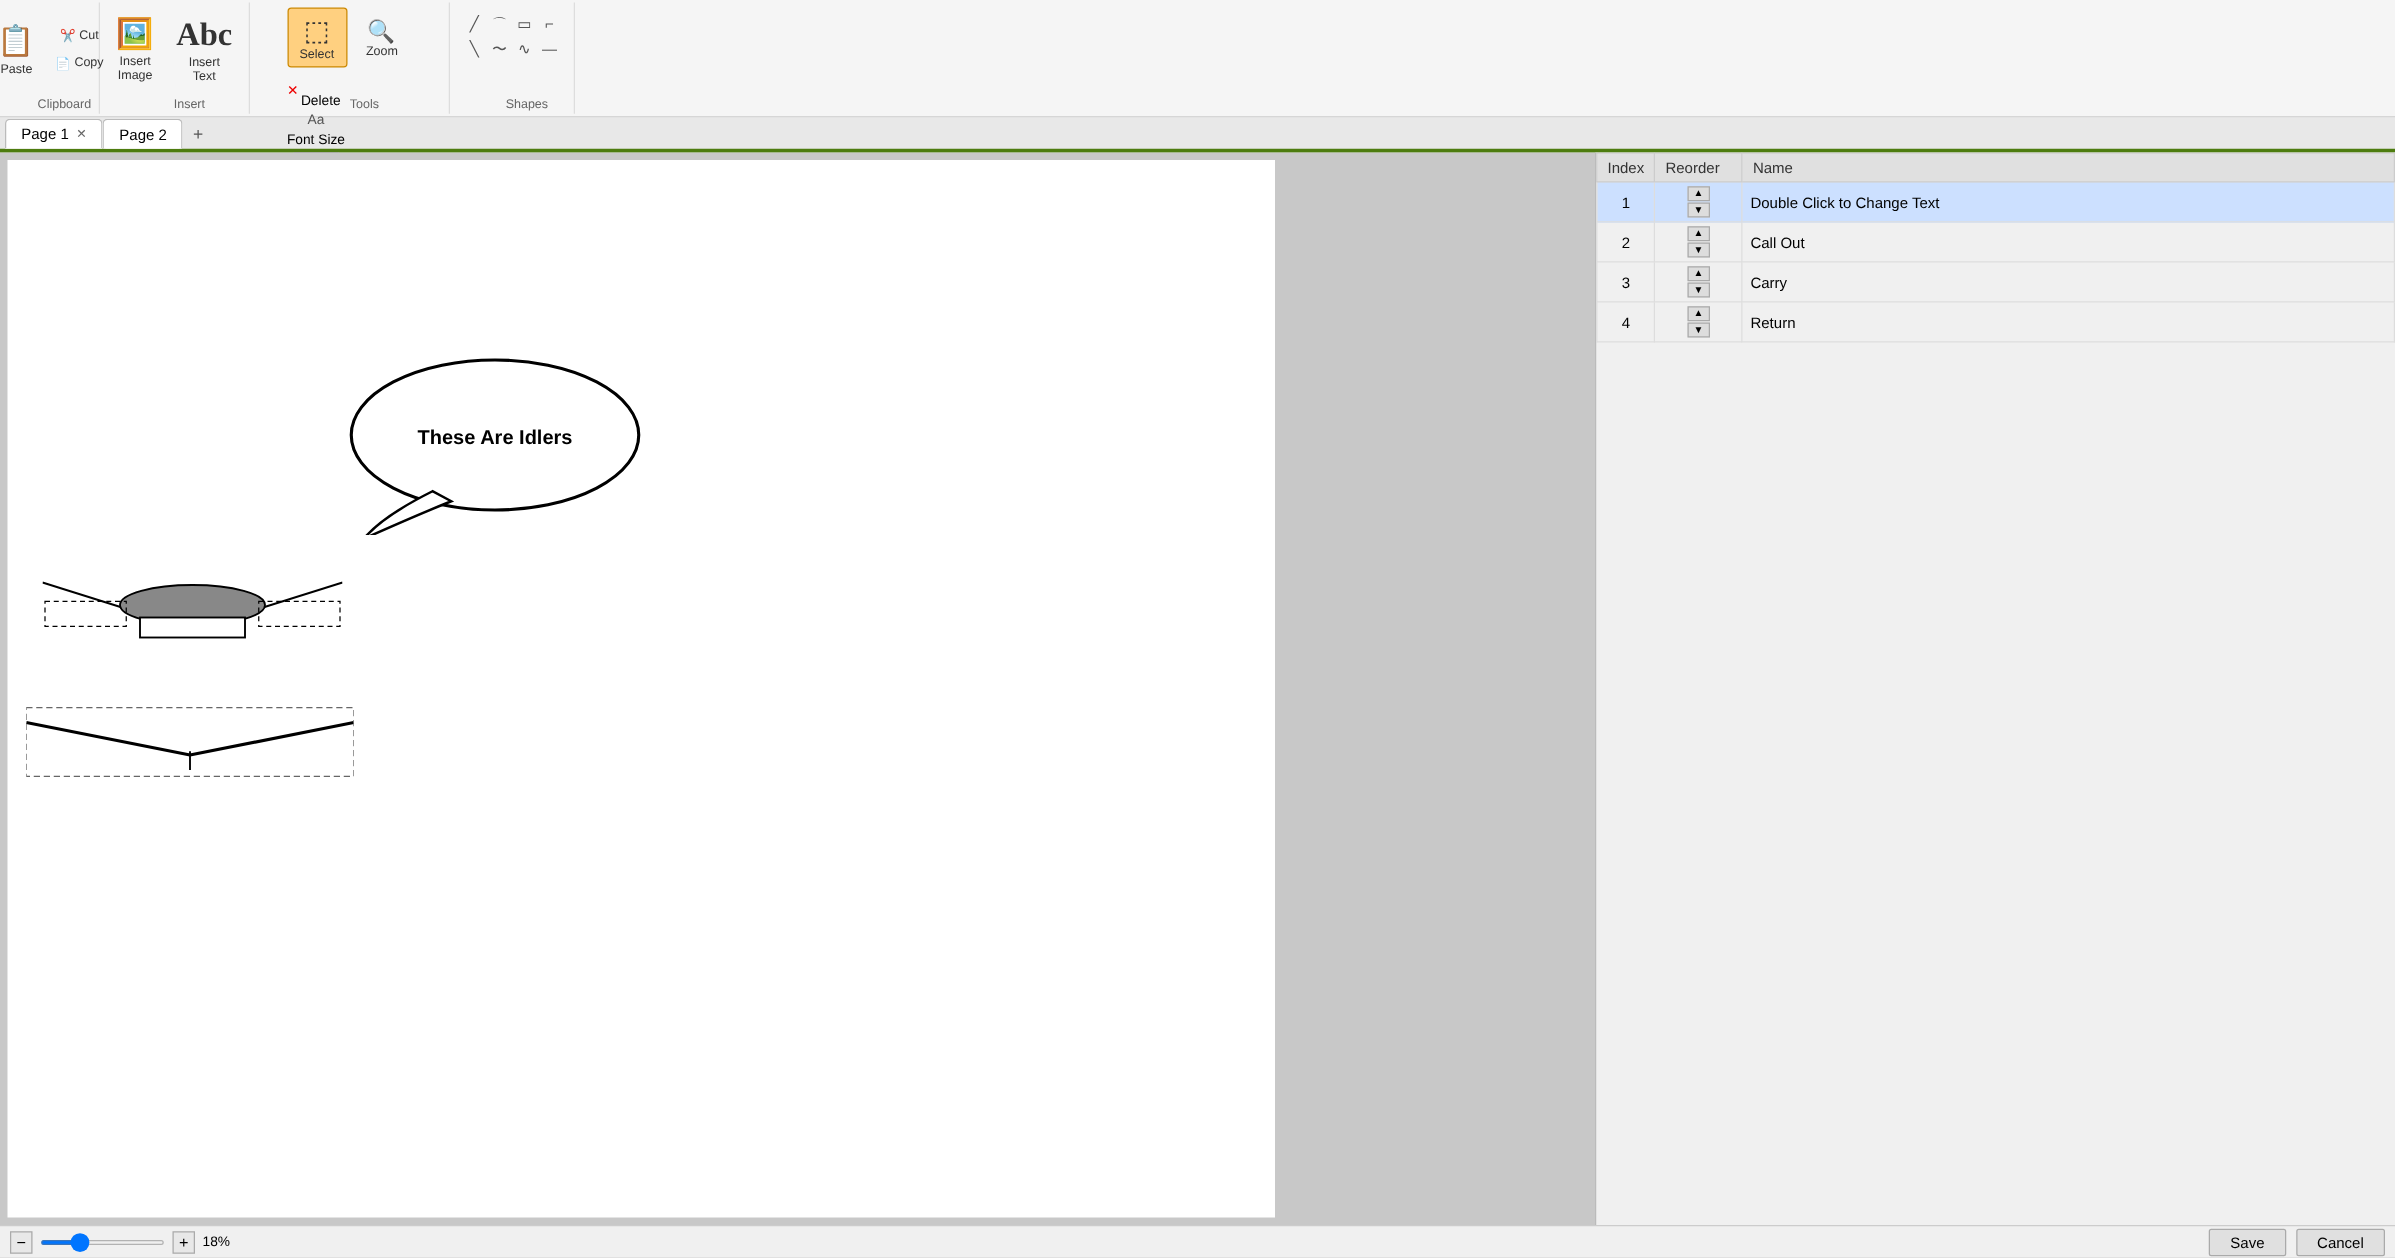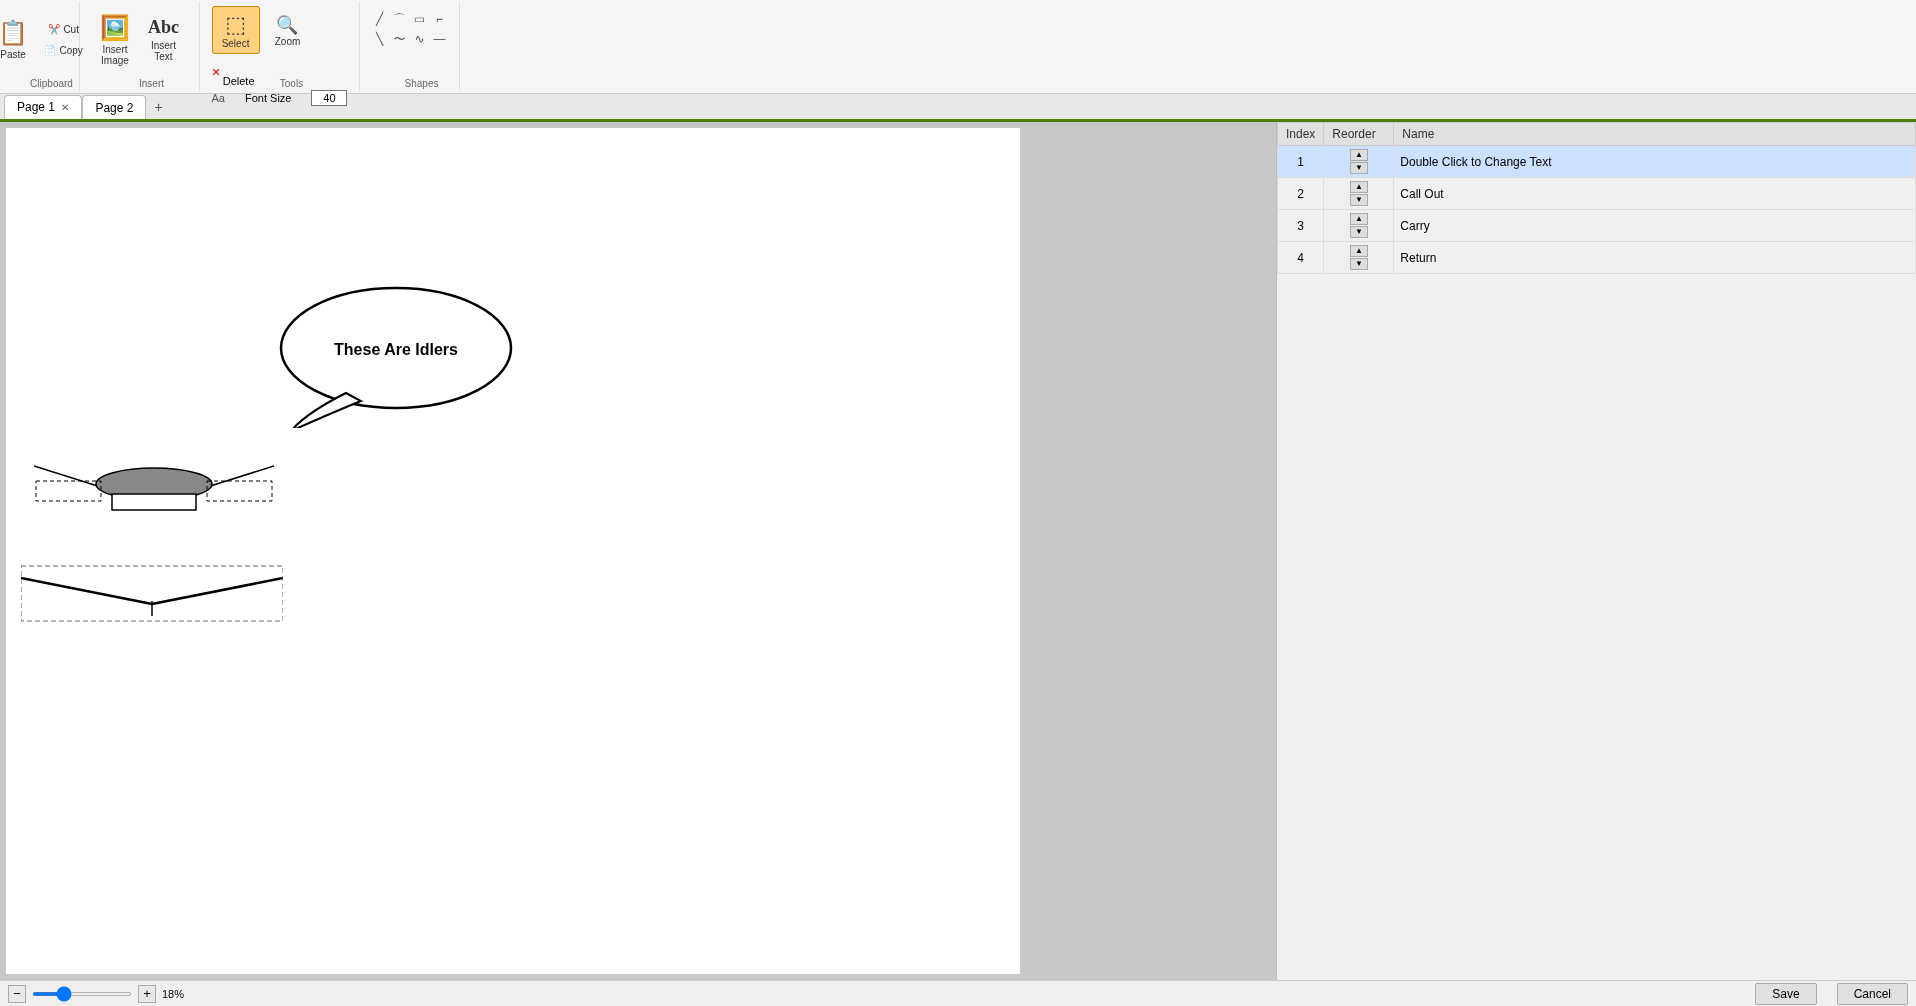--- a/index.html
+++ b/index.html
@@ -103,22 +103,23 @@
       cursor: pointer;
       border: none;
       background: transparent;
       color: #555;
     }
 
     
     .font-size-row {
       display: flex;
       align-items: center;
-      gap: 20px;
+      gap: 4px;
       font-size: 11px;
+      flex-direction: column;
     }
 
     .font-size-input {
       width: 36px;
       border: 1px solid #737373;
       text-align: center;
       font-size: 11px;
       padding: 1px 2px;
     }
 
@@ -288,21 +289,21 @@
     }
 
     .zoom-slider {
       width: 100px;
       height: 4px;
       cursor: pointer;
     }
 
     .status-right {
       display: flex;
-      gap: 20px;
+      gap: 8px;
     }
 
     .status-btn {
       padding: 3px 16px;
       background: #e0e0e0;
       border: 1px solid #aaa;
       cursor: pointer;
       font-size: 12px;
       border-radius: 2px;
     }
@@ -353,21 +354,21 @@
   </div>
 
   <div class="toolbar-group" id="insert-group">
     <div class="toolbar-buttons-row">
       <button class="insert-btn-tall">
         <span class="icon">🖼️</span>
         <span style="white-space:pre-line;text-align:center;">Insert
 Image</span>
       </button>
       <button class="insert-btn-tall">
-        <span class="icon" style="font-size:18px;font-weight:bold;font-family:serif;text-align:right;">Abc</span>
+        <span class="icon" style="font-size:26px;font-weight:bold;font-family:serif;text-align:right;">Abc</span>
         <span style="white-space:pre-line;text-align:center;">Insert
 Text</span>
       </button>
     </div>
     <span class="toolbar-group-label">Insert</span>
   </div>
 
   <div class="toolbar-group" id="tools-group">
     <div class="toolbar-buttons-row" style="flex-direction:column;align-items:flex-start;gap:3px;">
       <div style="display:flex;gap:4px;align-items:center;">

